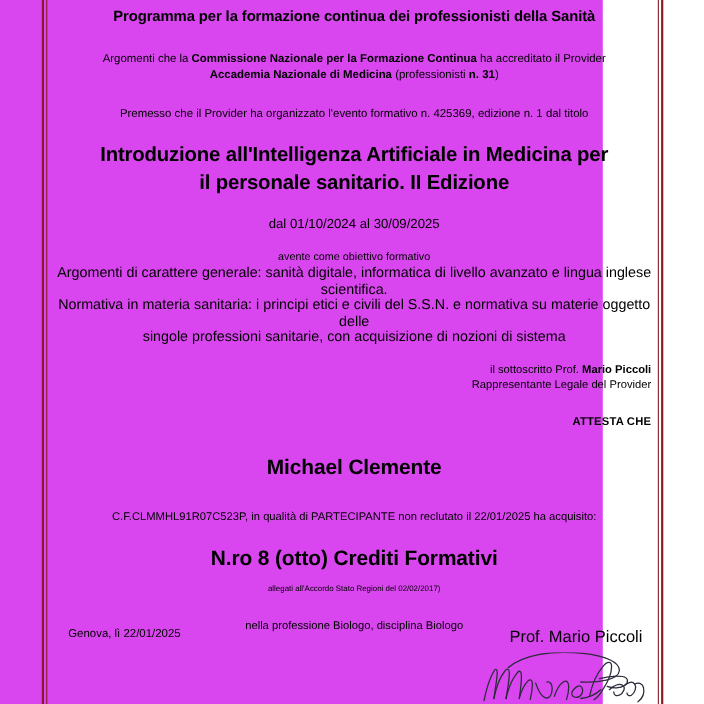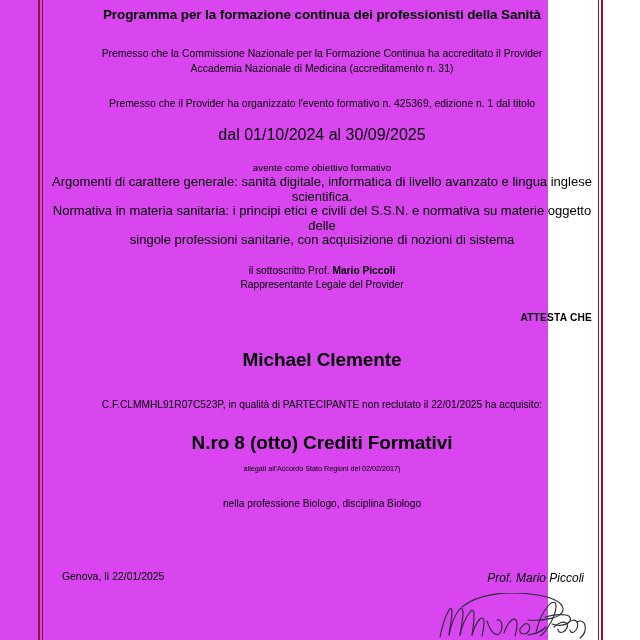--- a/index.html
+++ b/index.html
@@ -66,51 +66,51 @@
     font-weight: bold;
     letter-spacing: -0.1px;
     padding-top: 7px;
   }
 
   .preamble-block { margin-top: 24px; }
   .preamble {
     font-size: 10.4px;
     line-height: 15px;
   }
-  .preamble b { font-weight: normal; text-align: right; }
+  .preamble b { font-weight: bold; text-align: right; }
 
   #event-line {
     font-size: 10.4px;
     margin-top: 22px;
   }
 
   #course-title {
     font-size: 18.5px;
     font-weight: bold;
     line-height: 26px;
     margin-top: 18px;
     letter-spacing: -0.15px;
   }
 
   #course-dates {
-    font-size: 16px;
+    font-size: 12px;
     margin-top: 17px;
   }
 
   #objective-block { margin-top: 17px; text-align: center; }
   #objective-label {
     font-size: 9.8px;
     line-height: 14px;
   }
   .objective-line {
     font-size: 13px;
     line-height: 14.5px;
   }
 
-  #signatory-block { margin-top: 16px; }
+  #signatory-block { margin-top: 16px; text-align: right; }
   .signatory-line {
     font-size: 10.2px;
     line-height: 14.5px;
   }
   .signatory-line b { font-weight: bold; }
 
   #attests-label {
     font-size: 10.2px;
     font-weight: bold;
     margin-top: 19px;
@@ -163,23 +163,22 @@
     position: absolute;
     left: 10px;
     top: 0;
     font-size: 10.4px;
     white-space: nowrap;
   }
   #signer-name {
     position: absolute;
     right: 8px;
     top: 0;
-    font-size: 12px;
+    font-size: 15px;
     white-space: nowrap;
-    font-style: italic;
   }
   #signature-mark {
     position: absolute;
     right: 0px;
     top: 22px;
     width: 160px;
     height: 47px;
     overflow: hidden;
   }
   #signature-mark svg {
@@ -199,29 +198,33 @@
     <div class="rule-thick"></div>
     <div class="rule-thin"></div>
   </div>
 
   <div id="content">
 
     <div class="line" id="program-heading">Programma per la formazione continua dei professionisti della Sanità</div>
 
     <div class="preamble-block">
       <div class="line preamble">
-        <span>Premesso che la </span><b>Commissione Nazionale per la Formazione Continua</b><span> ha accreditato il Provider</span>
+        <span>Argomenti che la </span><b>Commissione Nazionale per la Formazione Continua</b><span> ha accreditato il Provider</span>
       </div>
       <div class="line preamble">
-        <b>Accademia Nazionale di Medicina</b><span> (accreditamento </span><b>n. 31</b><span>)</span>
+        <b>Accademia Nazionale di Medicina</b><span> (professionisti </span><b>n. 31</b><span>)</span>
       </div>
     </div>
 
     <div class="line" id="event-line">Premesso che il Provider ha organizzato l'evento formativo n. 425369, edizione n. 1 dal titolo</div>
 
+    <div id="course-title">
+      <div class="line">Introduzione all'Intelligenza Artificiale in Medicina per</div>
+      <div class="line">il personale sanitario. II Edizione</div>
+    </div>
 
     <div class="line" id="course-dates">dal 01/10/2024 al 30/09/2025</div>
 
     <div id="objective-block">
       <div class="line" id="objective-label">avente come obiettivo formativo</div>
       <div class="line objective-line">Argomenti di carattere generale: sanità digitale, informatica di livello avanzato e lingua inglese scientifica.</div>
       <div class="line objective-line">Normativa in materia sanitaria: i principi etici e civili del S.S.N. e normativa su materie oggetto delle</div>
       <div class="line objective-line">singole professioni sanitarie, con acquisizione di nozioni di sistema</div>
     </div>
 

